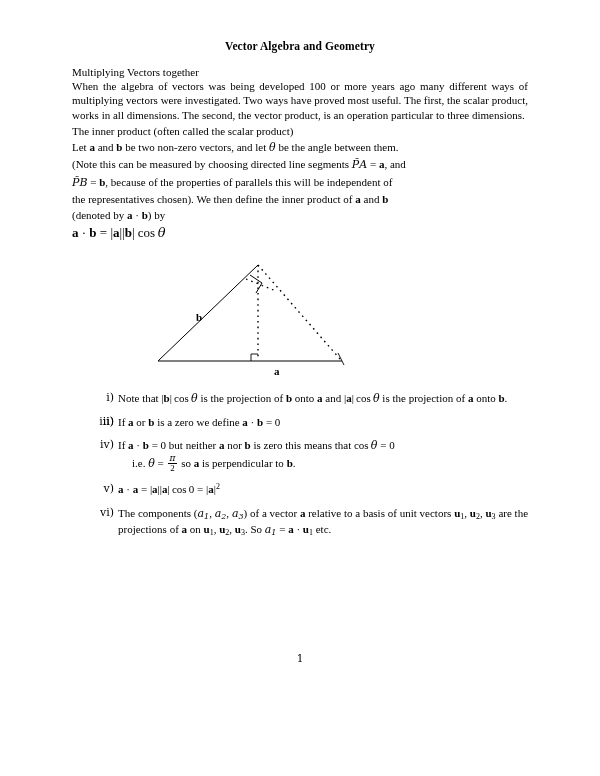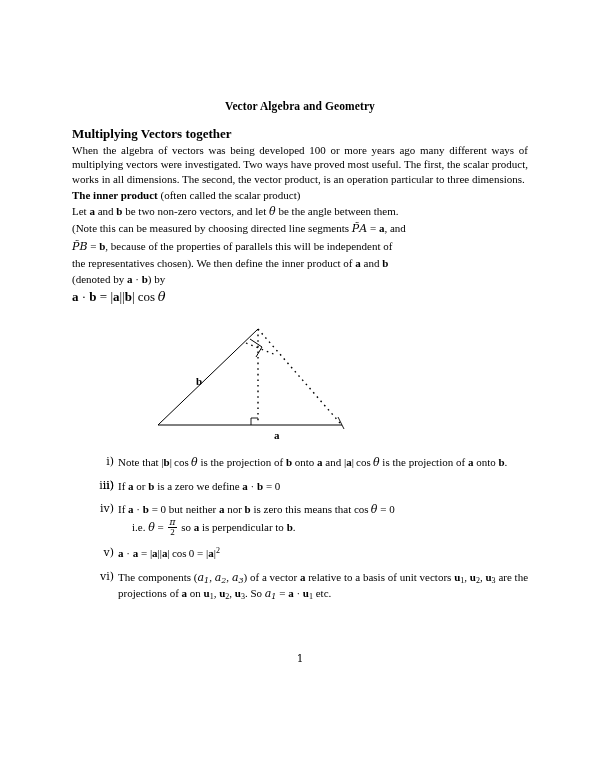--- a/index.html
+++ b/index.html
@@ -12,44 +12,44 @@
     background: #ffffff;
     font-family: "Liberation Serif", serif;
     color: #000000;
     overflow: hidden;
   }
   .page {
     position: relative;
     width: 600px;
     height: 776px;
     box-sizing: border-box;
-    padding: 88px 72px 0 72px;
+    padding: 28px 72px 0 72px;
   }
   .doc-title {
     text-align: center;
     font-weight: bold;
     font-size: 11.5px;
     margin: 12px 0 14px 0;
     letter-spacing: 0.1px;
   }
   .section-head {
-    font-weight: bold;
-    font-size: 13px;
+    font-weight: normal;
+    font-size: 11px;
     margin: 0 0 1px 0;
   }
   p.body {
     font-size: 11px;
     line-height: 1.30;
     margin: 0 0 2px 0;
     text-align: justify;
     text-justify: inter-word;
     hyphens: auto;
   }
   .inline-head {
-    font-weight: bold;
+    font-weight: normal;
   }
   .m {
     font-family: "DejaVu Serif", serif;
     font-style: italic;
   }
   .bv {
     font-weight: bold;
     font-family: "Liberation Serif", serif;
     font-style: normal;
   }

